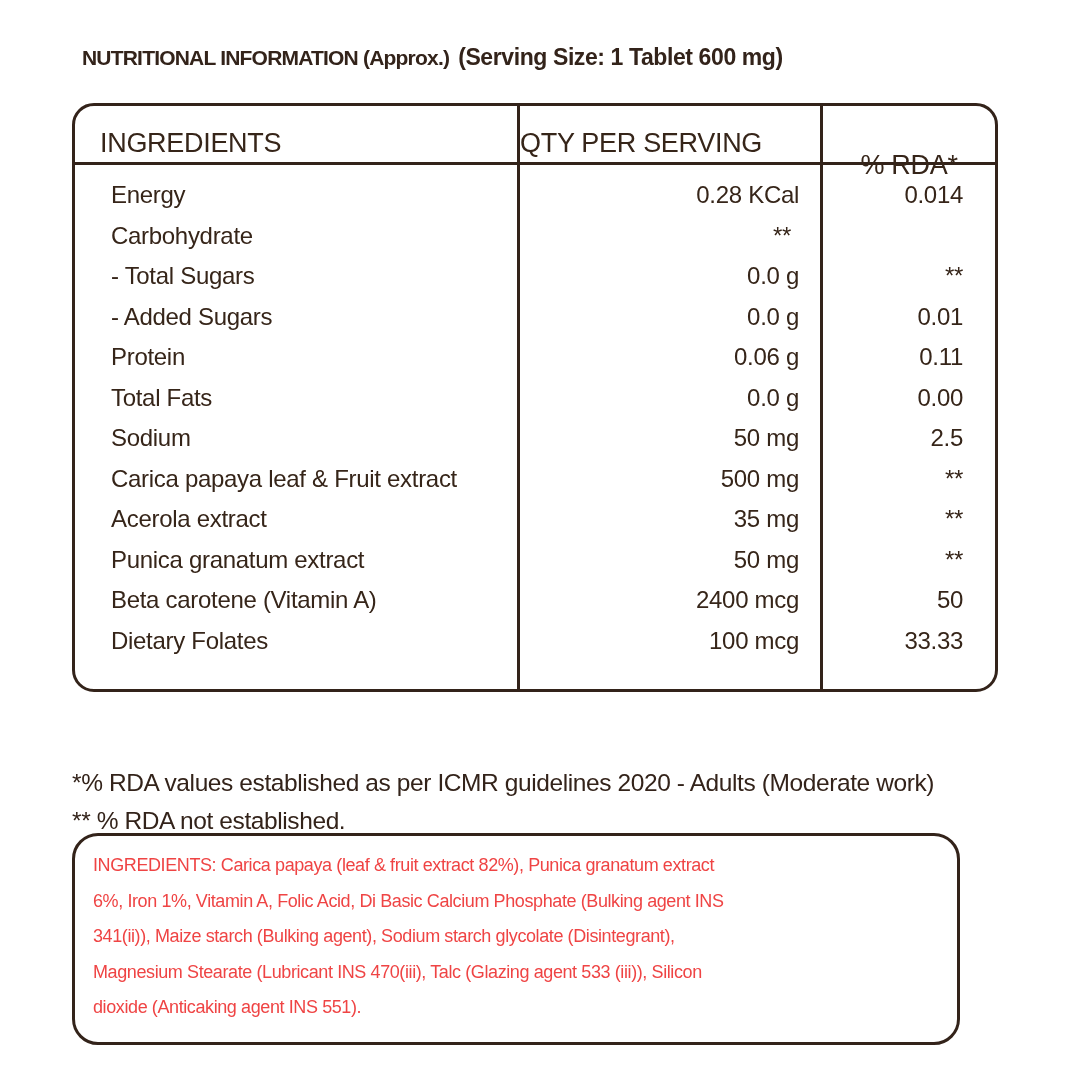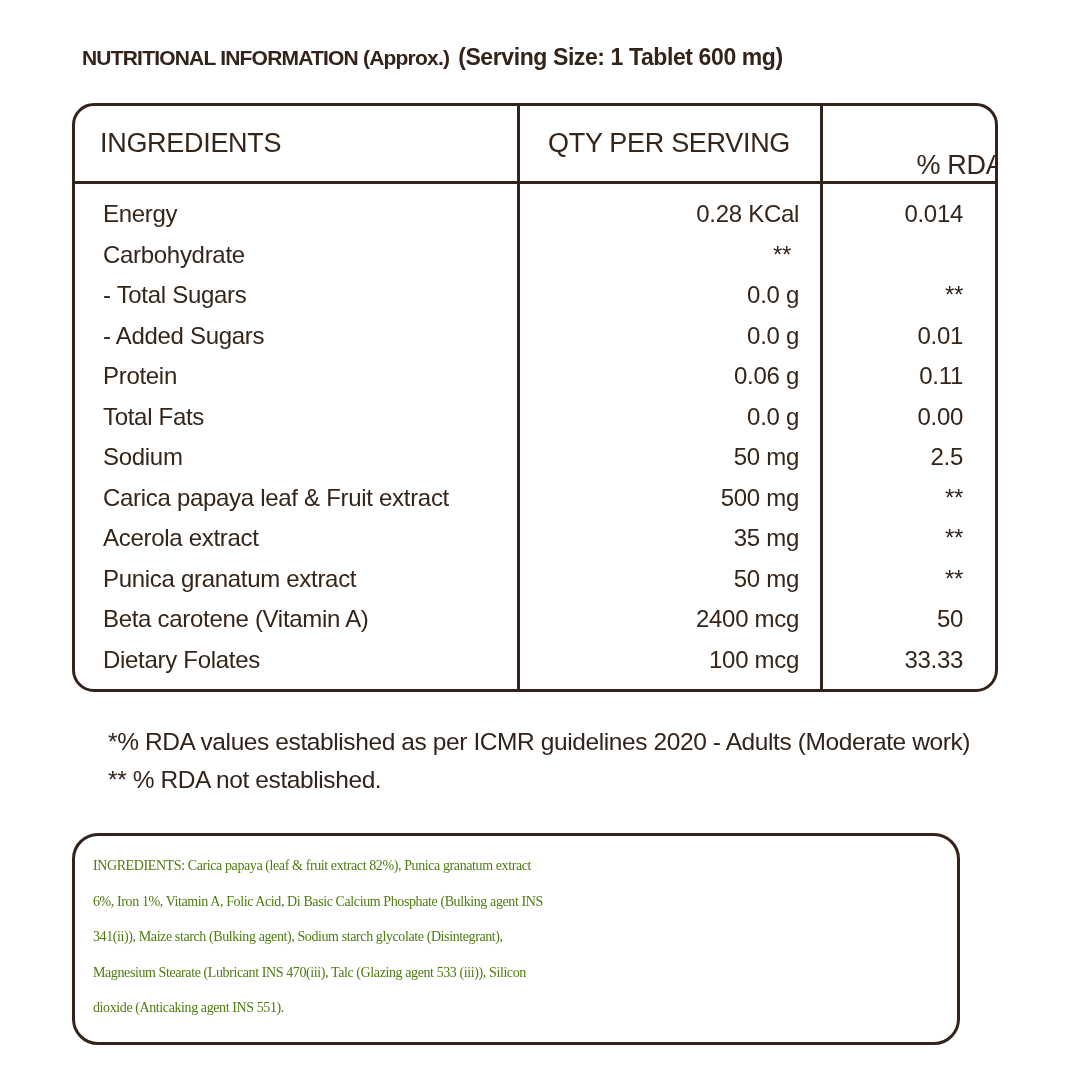--- a/index.html
+++ b/index.html
@@ -34,61 +34,59 @@
   }
   .vline {
     position: absolute; top: 0; bottom: 0; width: 3px;
     background: #33231a; z-index: 2;
   }
   .vline1 { left: 442px; }
   .vline2 { left: 745px; }
 
   .thead {
     display: grid; grid-template-columns: 445px 303px 172px;
-    height: 78px; border-bottom: 3px solid #33231a;
+    height: 59px; border-bottom: 3px solid #33231a;
     align-items: center;
-    gap: 28px;
   }
   .th { font-size: 27px; font-weight: 400; letter-spacing: -0.3px; }
   .th-ing { padding-left: 25px; text-align: left; }
   .th-qty { text-align: left; }
   .th-rda { text-align: center; margin-top: 44px; }
 
   .tbody {
     display: flex; flex-direction: column;
     height: 512px; padding: 10px 0 16px 0;
   }
   .tr {
     flex: 1;
     display: grid; grid-template-columns: 445px 303px 172px;
     align-items: center;
   }
   .td { font-size: 24px; letter-spacing: -0.3px; line-height: 1; }
-  .td-name { padding-left: 28px; text-align: left; }
+  .td-name { padding-left: 36px; text-align: left; }
   .td-qty  { padding-right: 24px; text-align: right; }
   .td-rda  { padding-right: 32px; text-align: right; }
 
   
   .footnotes {
-    position: absolute; left: 72px; top: 723px;
+    position: absolute; left: 72px; top: 764px;
     font-size: 24.5px; letter-spacing: -0.4px; line-height: 38px; color: #33231a;
     white-space: nowrap;
-    margin-left: 36px;
   }
 
   
   .ingredients-box {
     position: absolute; left: 72px; top: 833px;
     width: 888px; min-height: 190px;
     border: 3px solid #33231a; border-radius: 26px;
     padding: 12px 20px 16px 18px;
   }
   .ingredients-text {
-    font-size: 14px; letter-spacing: -0.4px; line-height: 35.5px;
-    white-space: pre-line; color: #4d7c0f; font-family: Liberation Serif, serif;
+    font-size: 18px; letter-spacing: -0.4px; line-height: 35.5px;
+    white-space: pre-line; color: #ef4444;
   }
 </style>
 </head>
 <body>
 
 <div class="page">
 
   <div class="title-row">
     <span class="title-main">NUTRITIONAL INFORMATION (Approx.)</span>
     <span class="title-serving">(Serving Size: 1 Tablet 600 mg)</span>

